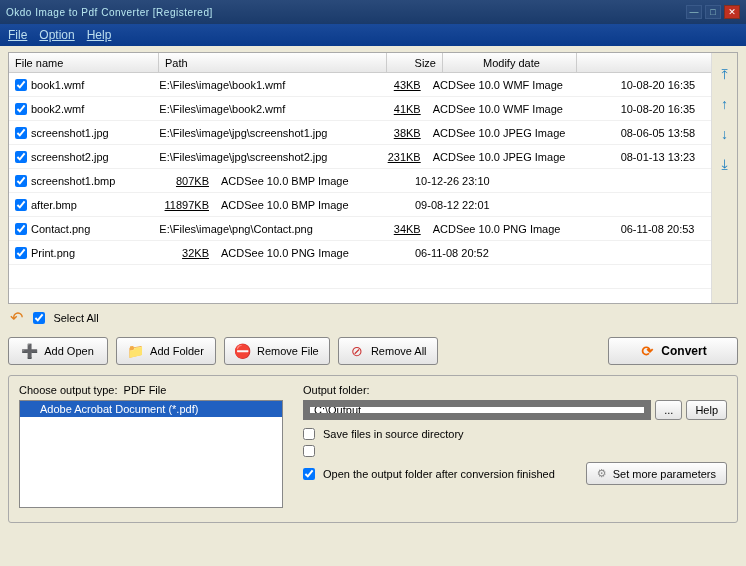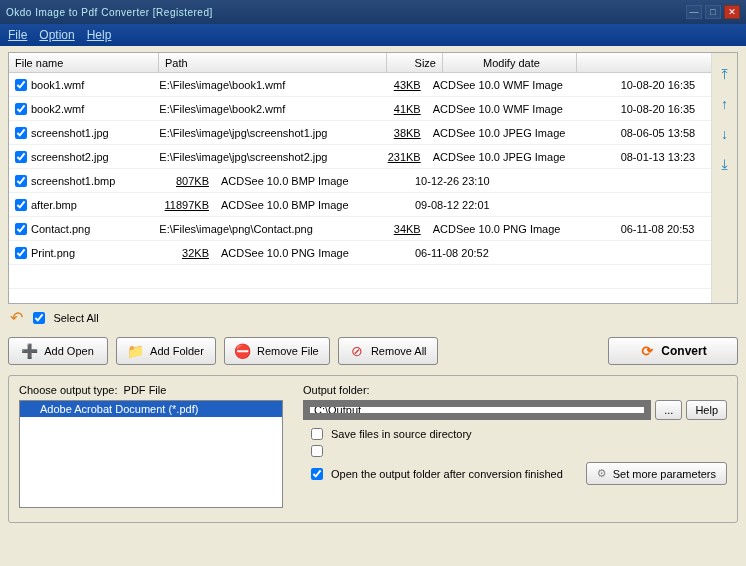--- a/index.html
+++ b/index.html
@@ -36,21 +36,21 @@
 .spacer { flex: 1; }
 .bottompanel { border: 1px solid #aaa; background: #ece9d8; border-radius: 3px; padding: 8px 10px 14px 10px; display: flex; gap: 20px; margin-top: 4px; }
 .leftpanel { width: 264px; }
 .rightpanel { flex: 1; }
 .label { font-size: 11px; margin-bottom: 4px; }
 .typelist { border: 1px solid #888; background: #fff; height: 108px; }
 .typelist .selected { background: #2060c0; color: #fff; padding: 2px 20px; }
 .outputrow { display: flex; gap: 4px; align-items: center; margin-bottom: 8px; }
 .textinput { flex: 1; border: 7px solid #737373; background: #fff; padding: 2px 4px; height: 20px; font-size: 11px; }
 .smallbtn { border: 1px solid #888; background: linear-gradient(to bottom, #fefefe, #e4e4e4); border-radius: 3px; padding: 2px 8px; height: 20px; font-size: 11px; cursor: pointer; }
-.chkrow { display: flex; align-items: center; gap: 4px; margin-bottom: 5px; margin-left: 8px; }
+.chkrow { display: flex; align-items: center; gap: 4px; margin-bottom: 5px; }
 .morerow { display: flex; margin-top: 2px;}
 .morebtn { margin-left: auto; border: 1px solid #888; background: linear-gradient(to bottom, #fefefe, #e4e4e4); border-radius: 3px; padding: 4px 10px; font-size: 11px; cursor: pointer; display: flex; align-items: center; gap: 6px; }
 .gear { color: #888; }
 </style>
 </head>
 <body>
 
 <div class="titlebar">
   <span class="title">Okdo Image to Pdf Converter [Registered]</span>
   <div class="controls">

